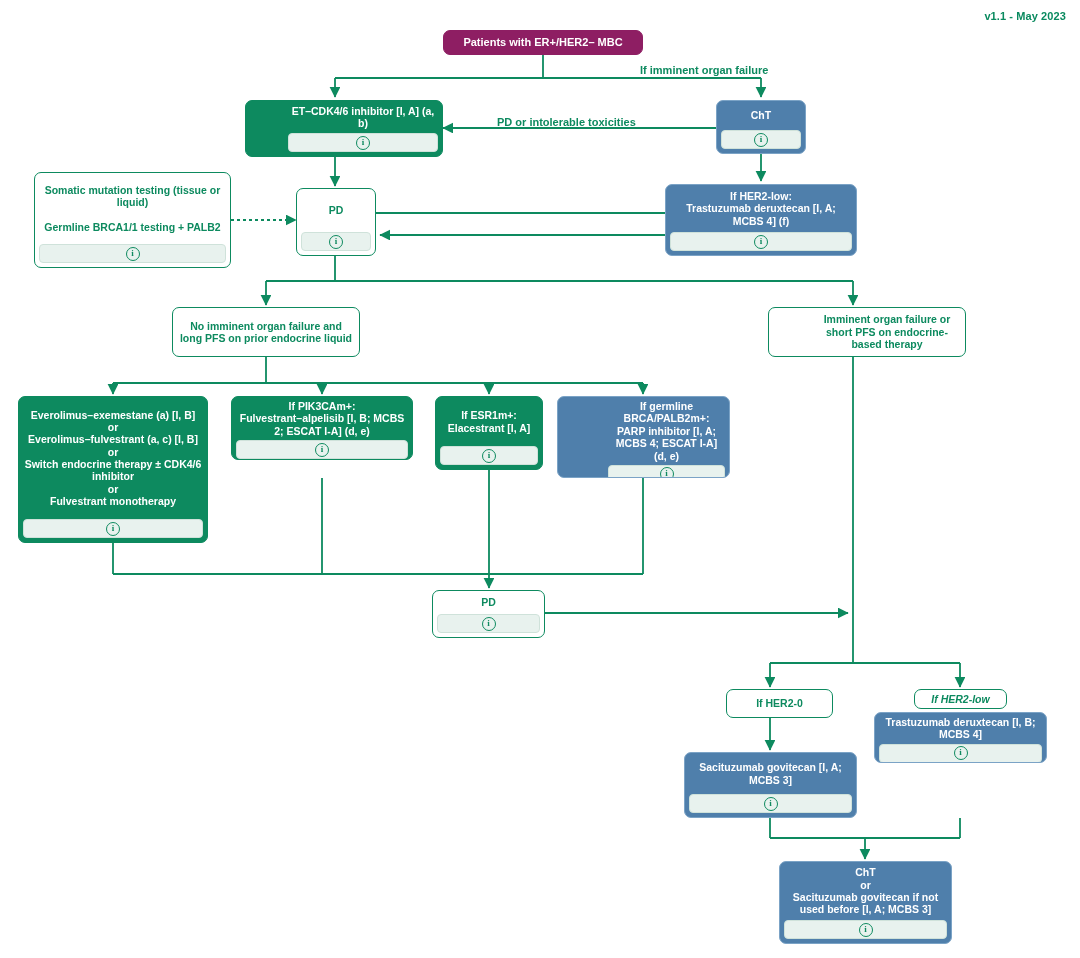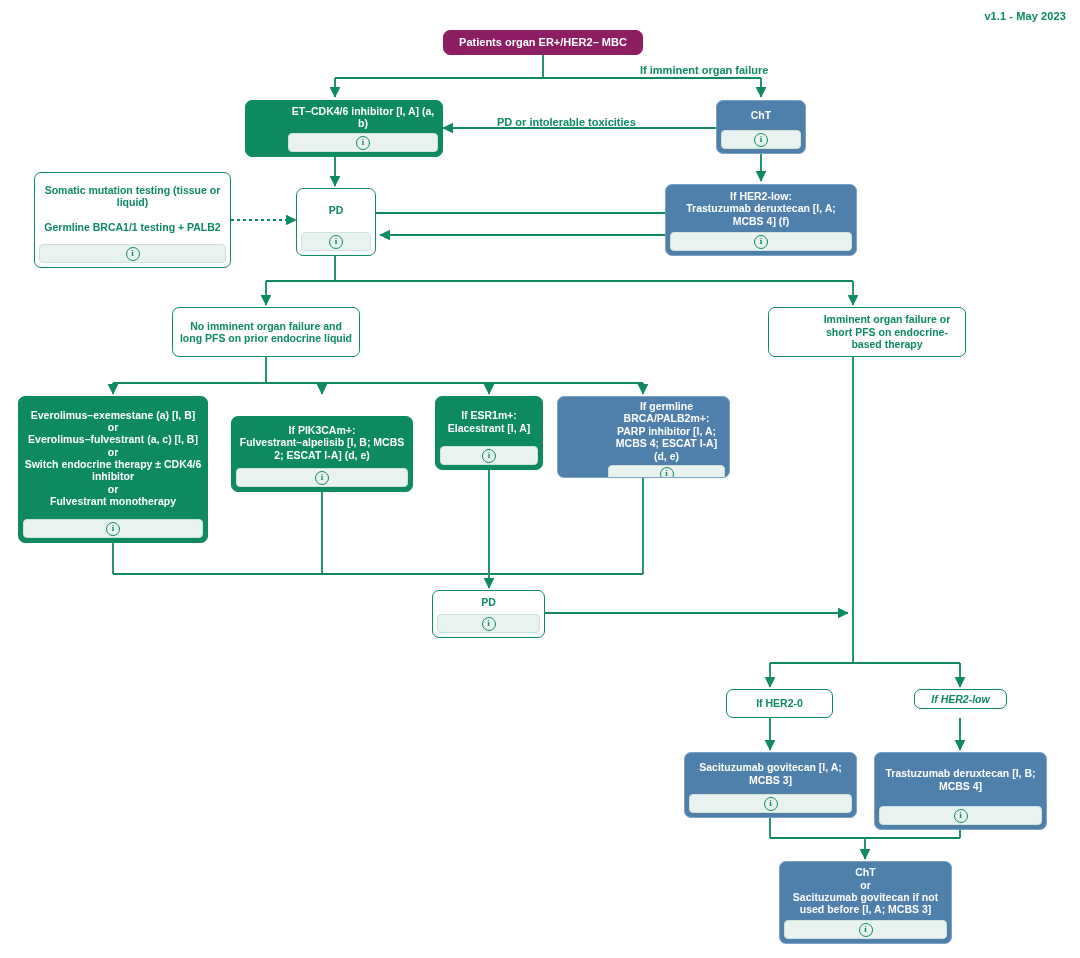--- a/index.html
+++ b/index.html
@@ -180,21 +180,21 @@
       <path d="M865,838 L865,859" marker-end="url(#ah)"></path>
     </g>
   </svg>
 
   <div class="version" style="right:14px;top:10px;">v1.1 - May 2023</div>
 
   <div class="edge-label" style="left:640px;top:64px;">If imminent organ failure</div>
   <div class="edge-label" style="left:497px;top:105px;margin-top:11px;">PD or intolerable toxicities</div>
 
   <div class="node n-purple" style="left:443px;top:30px;width:200px;height:25px;">
-    <div class="body">Patients organ ER+/HER2– MBC</div>
+    <div class="body">Patients with ER+/HER2– MBC</div>
   </div>
 
   <div class="node n-green" style="left:245px;top:100px;width:198px;height:57px;padding-left:38px;">
     <div class="body">ET–CDK4/6 inhibitor [I, A] (a, b)</div>
     <div class="info">
       <span class="info-icon">i</span>
     </div>
   </div>
 
   <div class="node n-blue" style="left:716px;top:100px;width:90px;height:54px;">
@@ -242,21 +242,21 @@
 Everolimus–fulvestrant (a, c) [I, B]
 or
 Switch endocrine therapy ± CDK4/6 inhibitor
 or
 Fulvestrant monotherapy</div>
     <div class="info">
       <span class="info-icon">i</span>
     </div>
   </div>
 
-  <div class="node n-green" style="left:231px;top:416px;width:182px;height:76px;border-radius:7px;">
+  <div class="node n-green" style="left:231px;top:396px;width:182px;height:64px;border-radius:7px;">
     <div class="body">If PIK3CAm+:
 Fulvestrant–alpelisib [I, B; MCBS 2; ESCAT I-A] (d, e)</div>
     <div class="info">
       <span class="info-icon">i</span>
     </div>
   </div>
 
   <div class="node n-green" style="left:435px;top:396px;width:108px;height:74px;">
     <div class="body">If ESR1m+:
 Elacestrant [I, A]</div>
@@ -288,21 +288,21 @@
     <div class="body">If HER2-low</div>
   </div>
 
   <div class="node n-blue" style="left:684px;top:752px;width:173px;height:66px;">
     <div class="body">Sacituzumab govitecan [I, A; MCBS 3]</div>
     <div class="info">
       <span class="info-icon">i</span>
     </div>
   </div>
 
-  <div class="node n-blue" style="left:874px;top:752px;width:173px;height:78px;">
+  <div class="node n-blue" style="left:874px;top:712px;width:173px;height:51px;">
     <div class="body">Trastuzumab deruxtecan [I, B; MCBS 4]</div>
     <div class="info">
       <span class="info-icon">i</span>
     </div>
   </div>
 
   <div class="node n-blue" style="left:779px;top:861px;width:173px;height:83px;">
     <div class="body">ChT
 or
 Sacituzumab govitecan if not used before [I, A; MCBS 3]</div>

